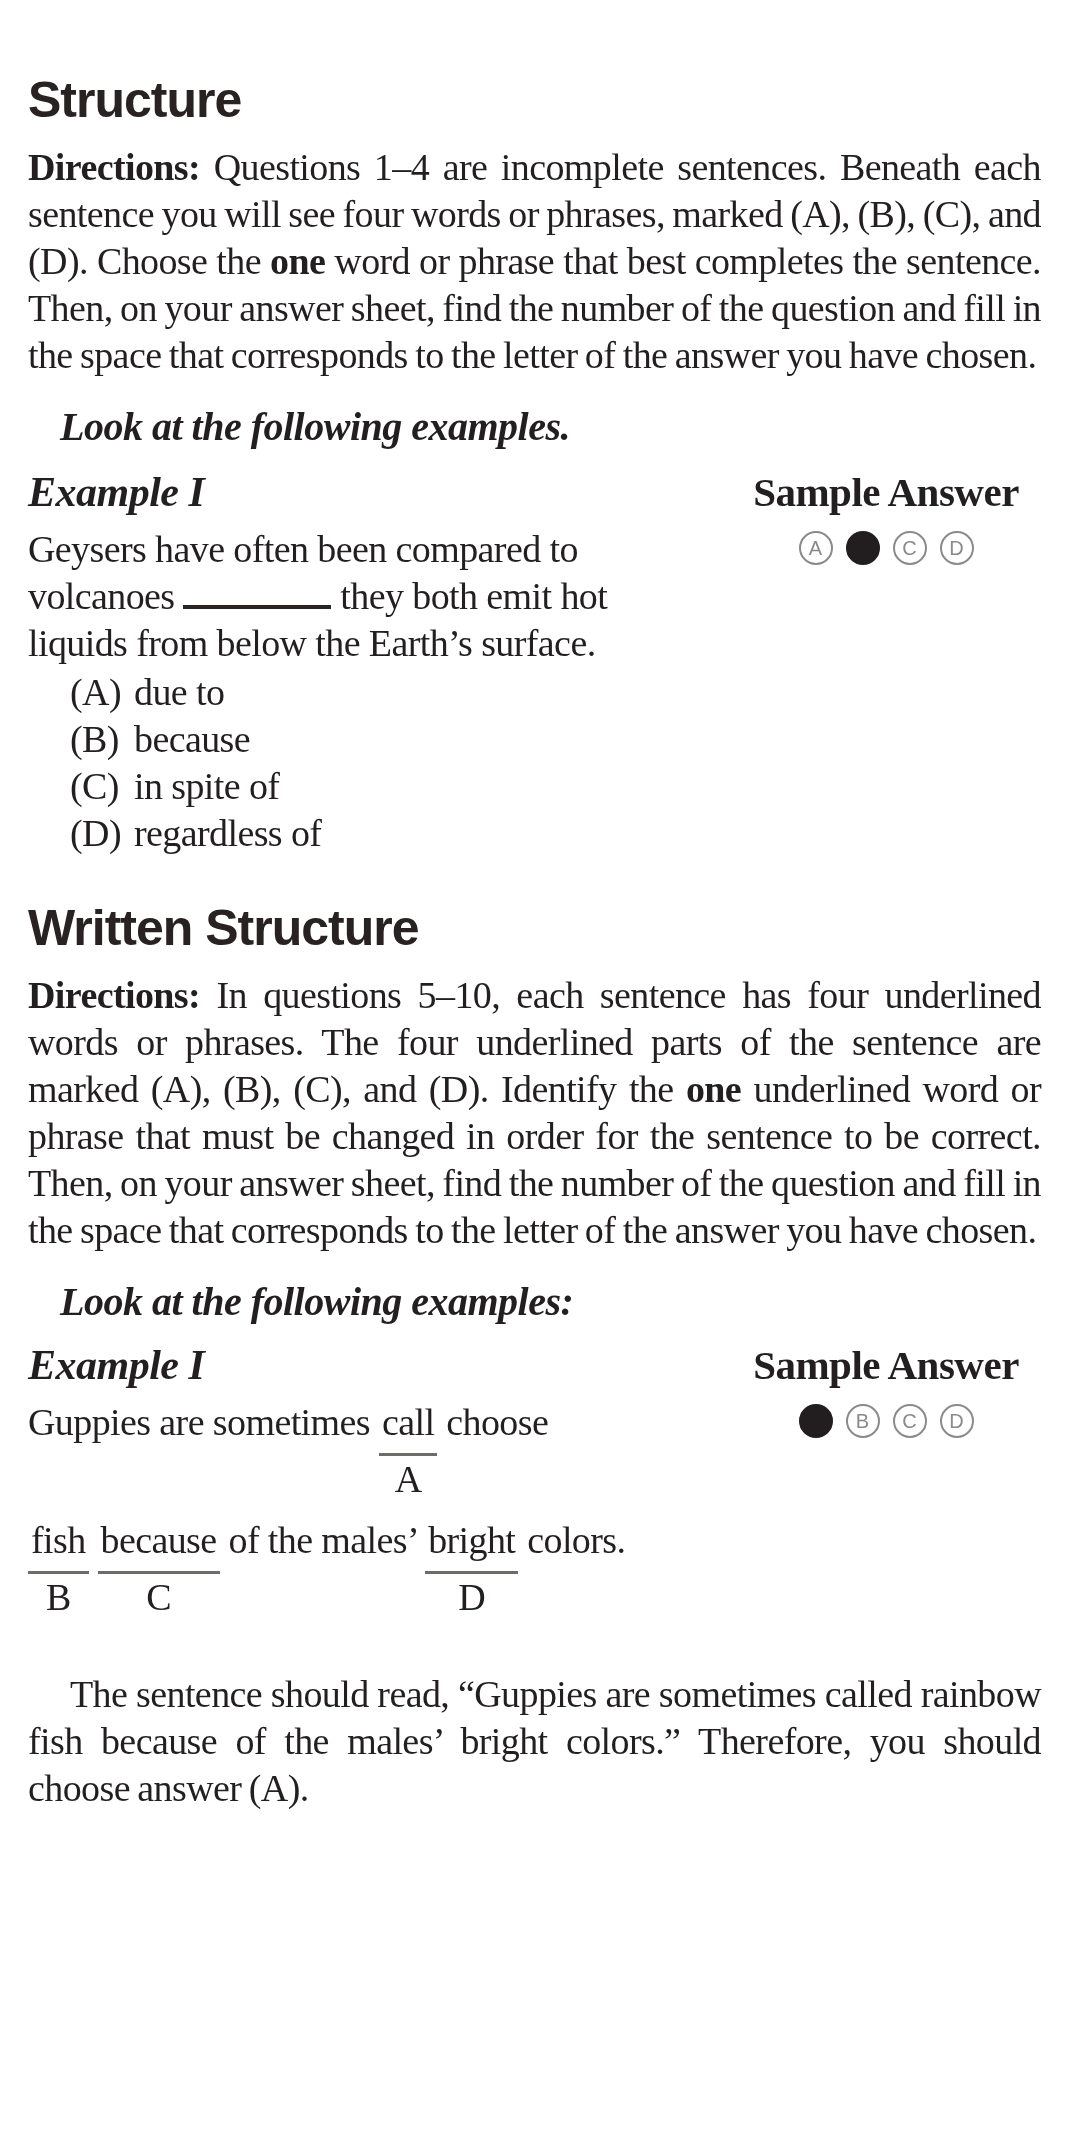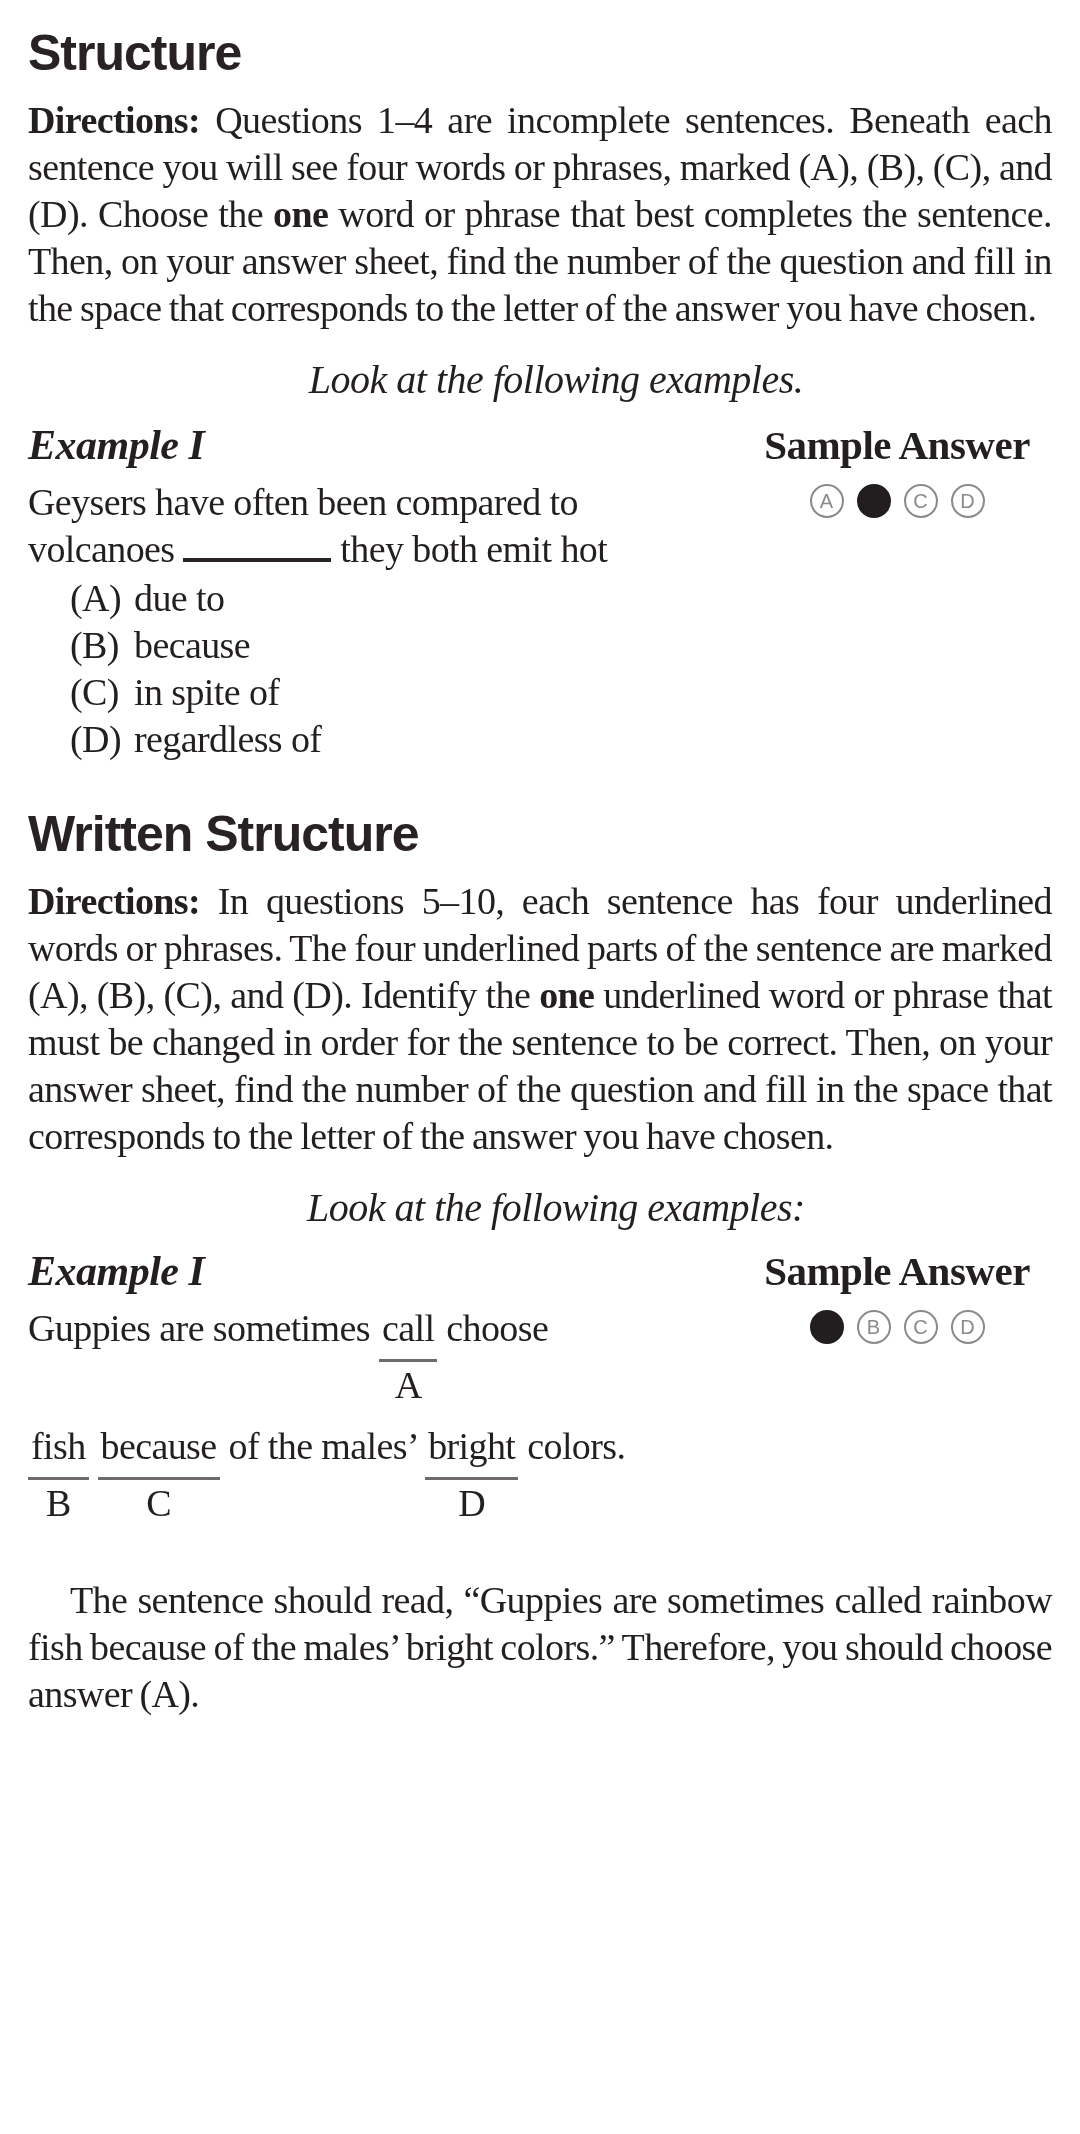--- a/index.html
+++ b/index.html
@@ -2,38 +2,38 @@
 <html><head>
 <meta charset="utf-8">
 <style>
   * { box-sizing: border-box; }
   html, body { margin: 0; padding: 0; }
   body {
     width: 1080px; height: 2134px; overflow: hidden;
     background: #ffffff; color: #231f20;
     font-family: "Liberation Serif", serif;
   }
-  .page { padding: 24px 28px 0 28px; }
+  .page { padding: 24px 39px 0 28px; margin-top: 47px; }
 
   h1.sec {
     font-family: "Liberation Sans", sans-serif;
     font-weight: 700; font-size: 50px; line-height: 58px;
     letter-spacing: -1px; margin: 0; color: #282223;
   }
   h1.we { margin-top: 42px; }
 
   p.directions {
     margin: 15px 0 0 0; font-size: 38px; line-height: 47px;
     text-align: justify; letter-spacing: -0.6px; word-spacing: -1.5px;
   }
   p.directions b { font-weight: 700; }
 
   p.look {
     margin: 24px 0 0 32px; font-size: 40px; line-height: 47px;
-    font-weight: 400; font-style: italic; letter-spacing: -0.5px; text-align: center;
+    font-weight: 700; font-style: italic; letter-spacing: -0.5px;
   }
 
   .ex-grid {
     display: grid; grid-template-columns: 1fr 310px;
     margin-top: 18px; row-gap: 10px; align-items: start;
   }
   .ex-grid.we2 { margin-top: 16px; }
   .ex-title { font-size: 42px; line-height: 48px; font-weight: 700; font-style: italic; letter-spacing: -0.5px; }
   .sample-label { font-size: 41px; line-height: 48px; font-weight: 700; text-align: center; letter-spacing: -0.5px; }
   .ex-body { font-size: 38px; line-height: 47px; letter-spacing: -0.6px; }
@@ -77,20 +77,21 @@
 
     <p class="look">Look at the following examples.</p>
 
     <div class="ex-grid">
       <div class="ex-title">Example I</div>
       <div class="sample-label">Sample Answer</div>
 
       <div class="ex-body">
         <div>Geysers have often been compared to</div>
         <div><span>volcanoes</span> <span class="blank"></span> <span>they both emit hot</span></div>
+        <div>liquids from below the Earth’s surface.</div>
 
         <div class="options">
           <div class="opt">
               <span class="opt-letter">(A)</span>
               <span>due to</span>
             </div>
           <div class="opt">
               <span class="opt-letter">(B)</span>
               <span>because</span>
             </div>

